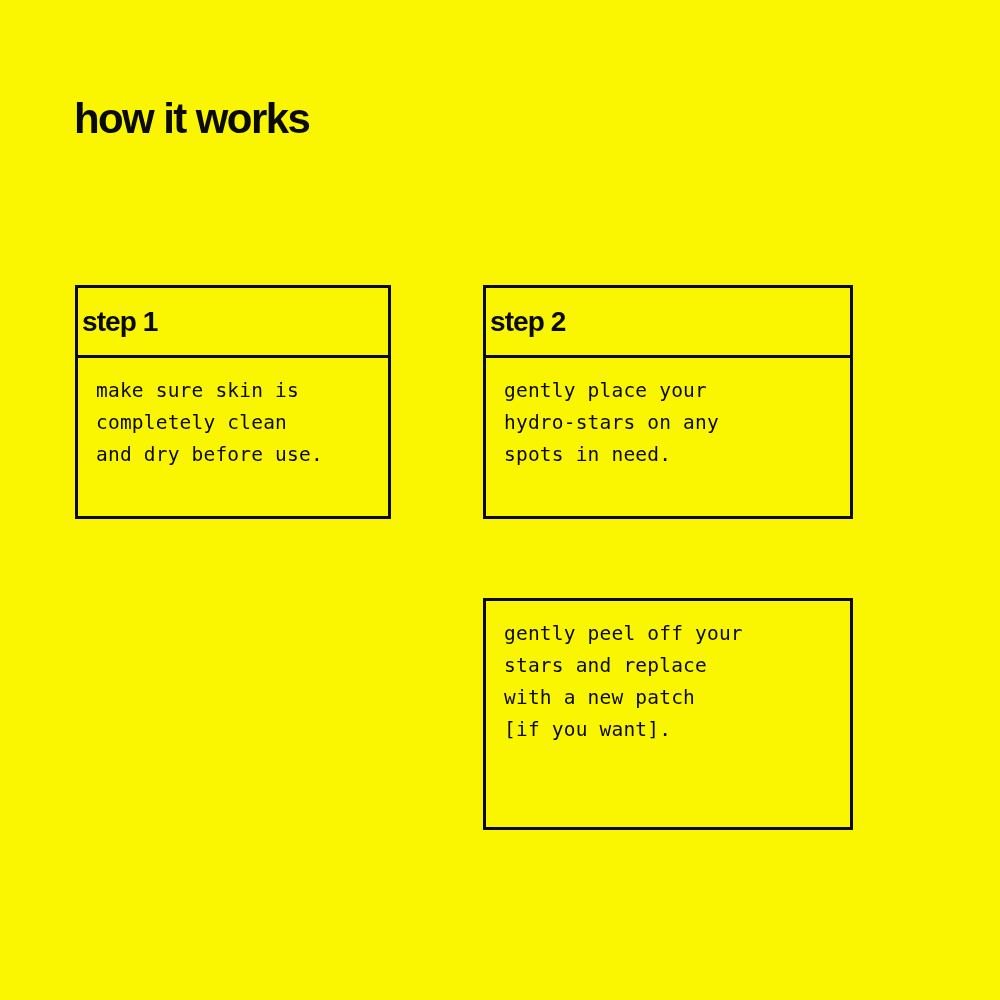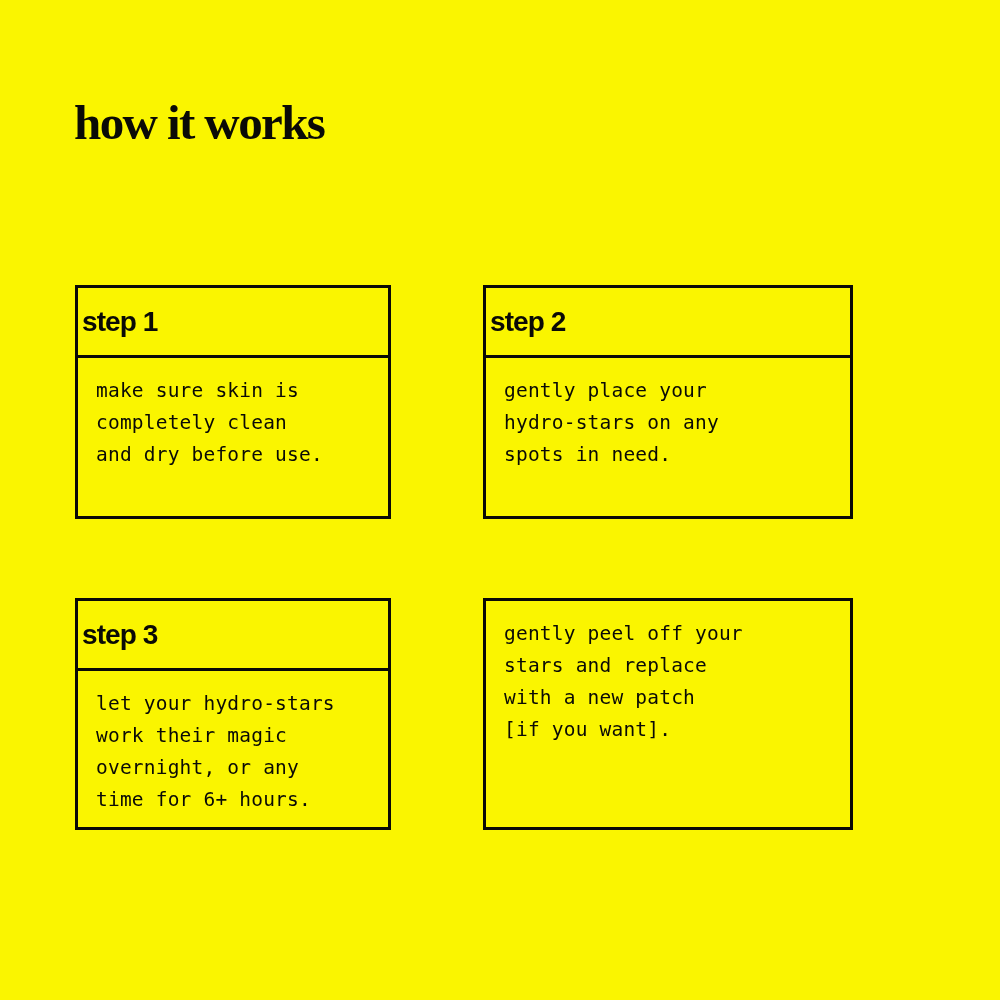--- a/index.html
+++ b/index.html
@@ -20,22 +20,22 @@
     width: 1000px;
     height: 1000px;
     background: #faf500;
   }
 
   
   #page-title {
     position: absolute;
     left: 74px;
     top: 98px;
-    font-family: Liberation Serif, serif;
-    font-size: 49px;
+    font-family: Liberation Sans, sans-serif;
+    font-size: 42px;
     font-weight: 700;
     letter-spacing: -1.6px;
     color: #0a0a06;
     line-height: 1.0;
     white-space: nowrap;
   }
 
   
   #steps-grid {
     position: absolute;
@@ -120,31 +120,20 @@
       <div class="step-header">
         <span class="step-header-label">step 2</span>
       </div>
       <div class="step-body">
         <p class="step-body-text">gently place your
 hydro-stars on any
 spots in need.</p>
       </div>
     </div>
 
-    <div class="step-card col-1 row-2">
-      <div class="step-header">
-        <span class="step-header-label">step 3</span>
-      </div>
-      <div class="step-body">
-        <p class="step-body-text">let your hydro-stars
-work their magic
-overnight, or any
-time for 6+ hours.</p>
-      </div>
-    </div>
 
     <div class="step-card col-2 row-2">
       <div class="step-body">
         <p class="step-body-text">gently peel off your
 stars and replace
 with a new patch
 [if you want].</p>
       </div>
     </div>
 

